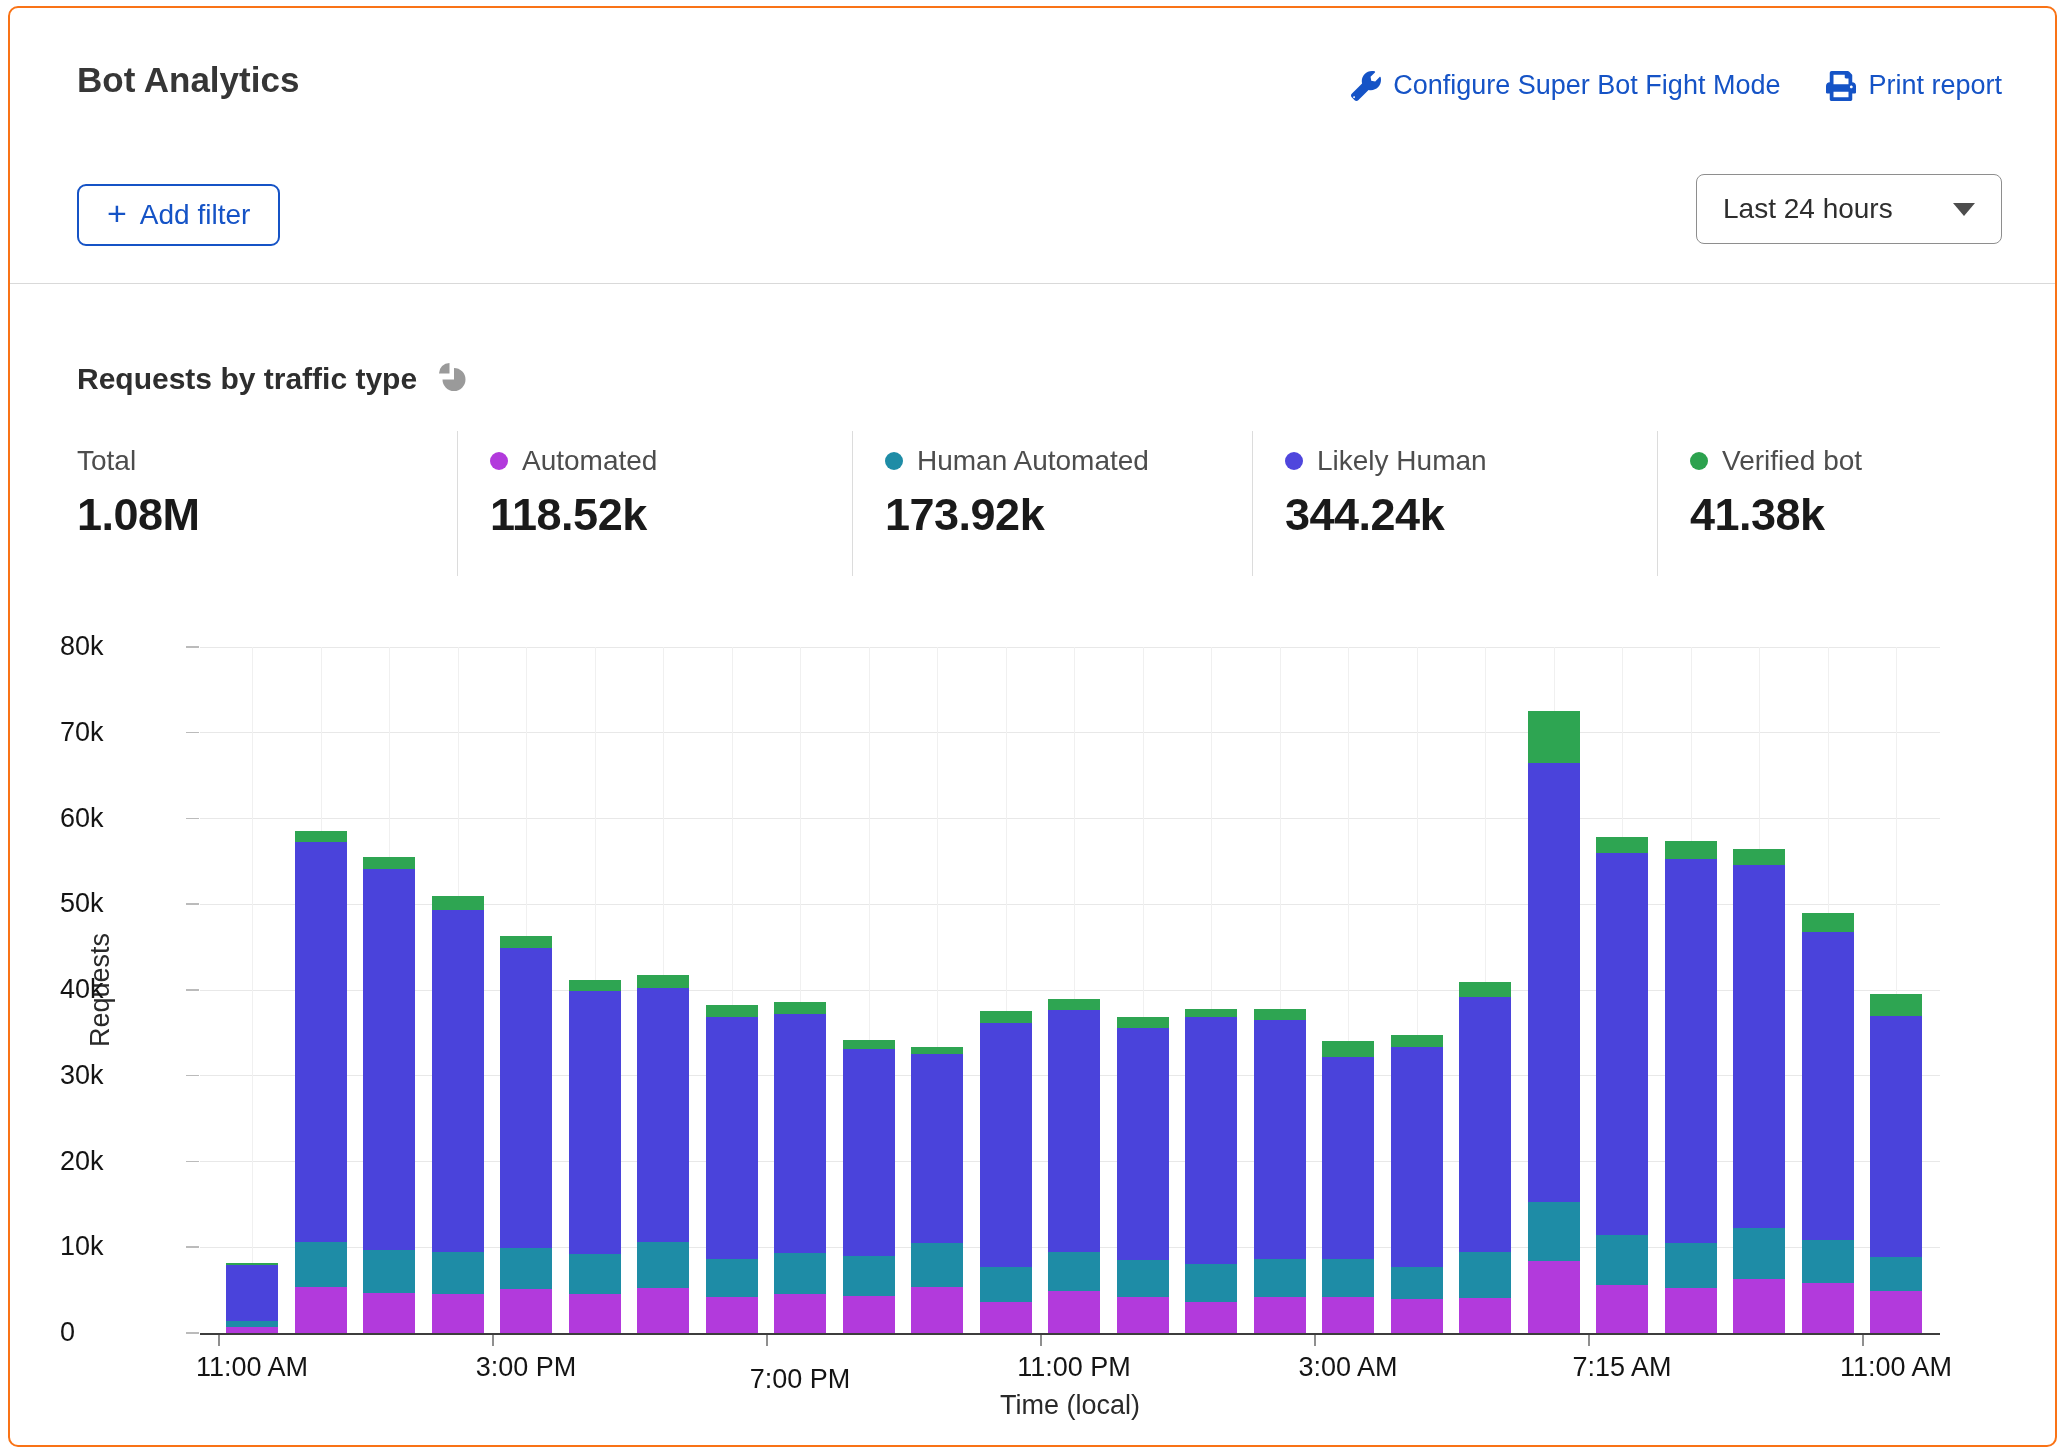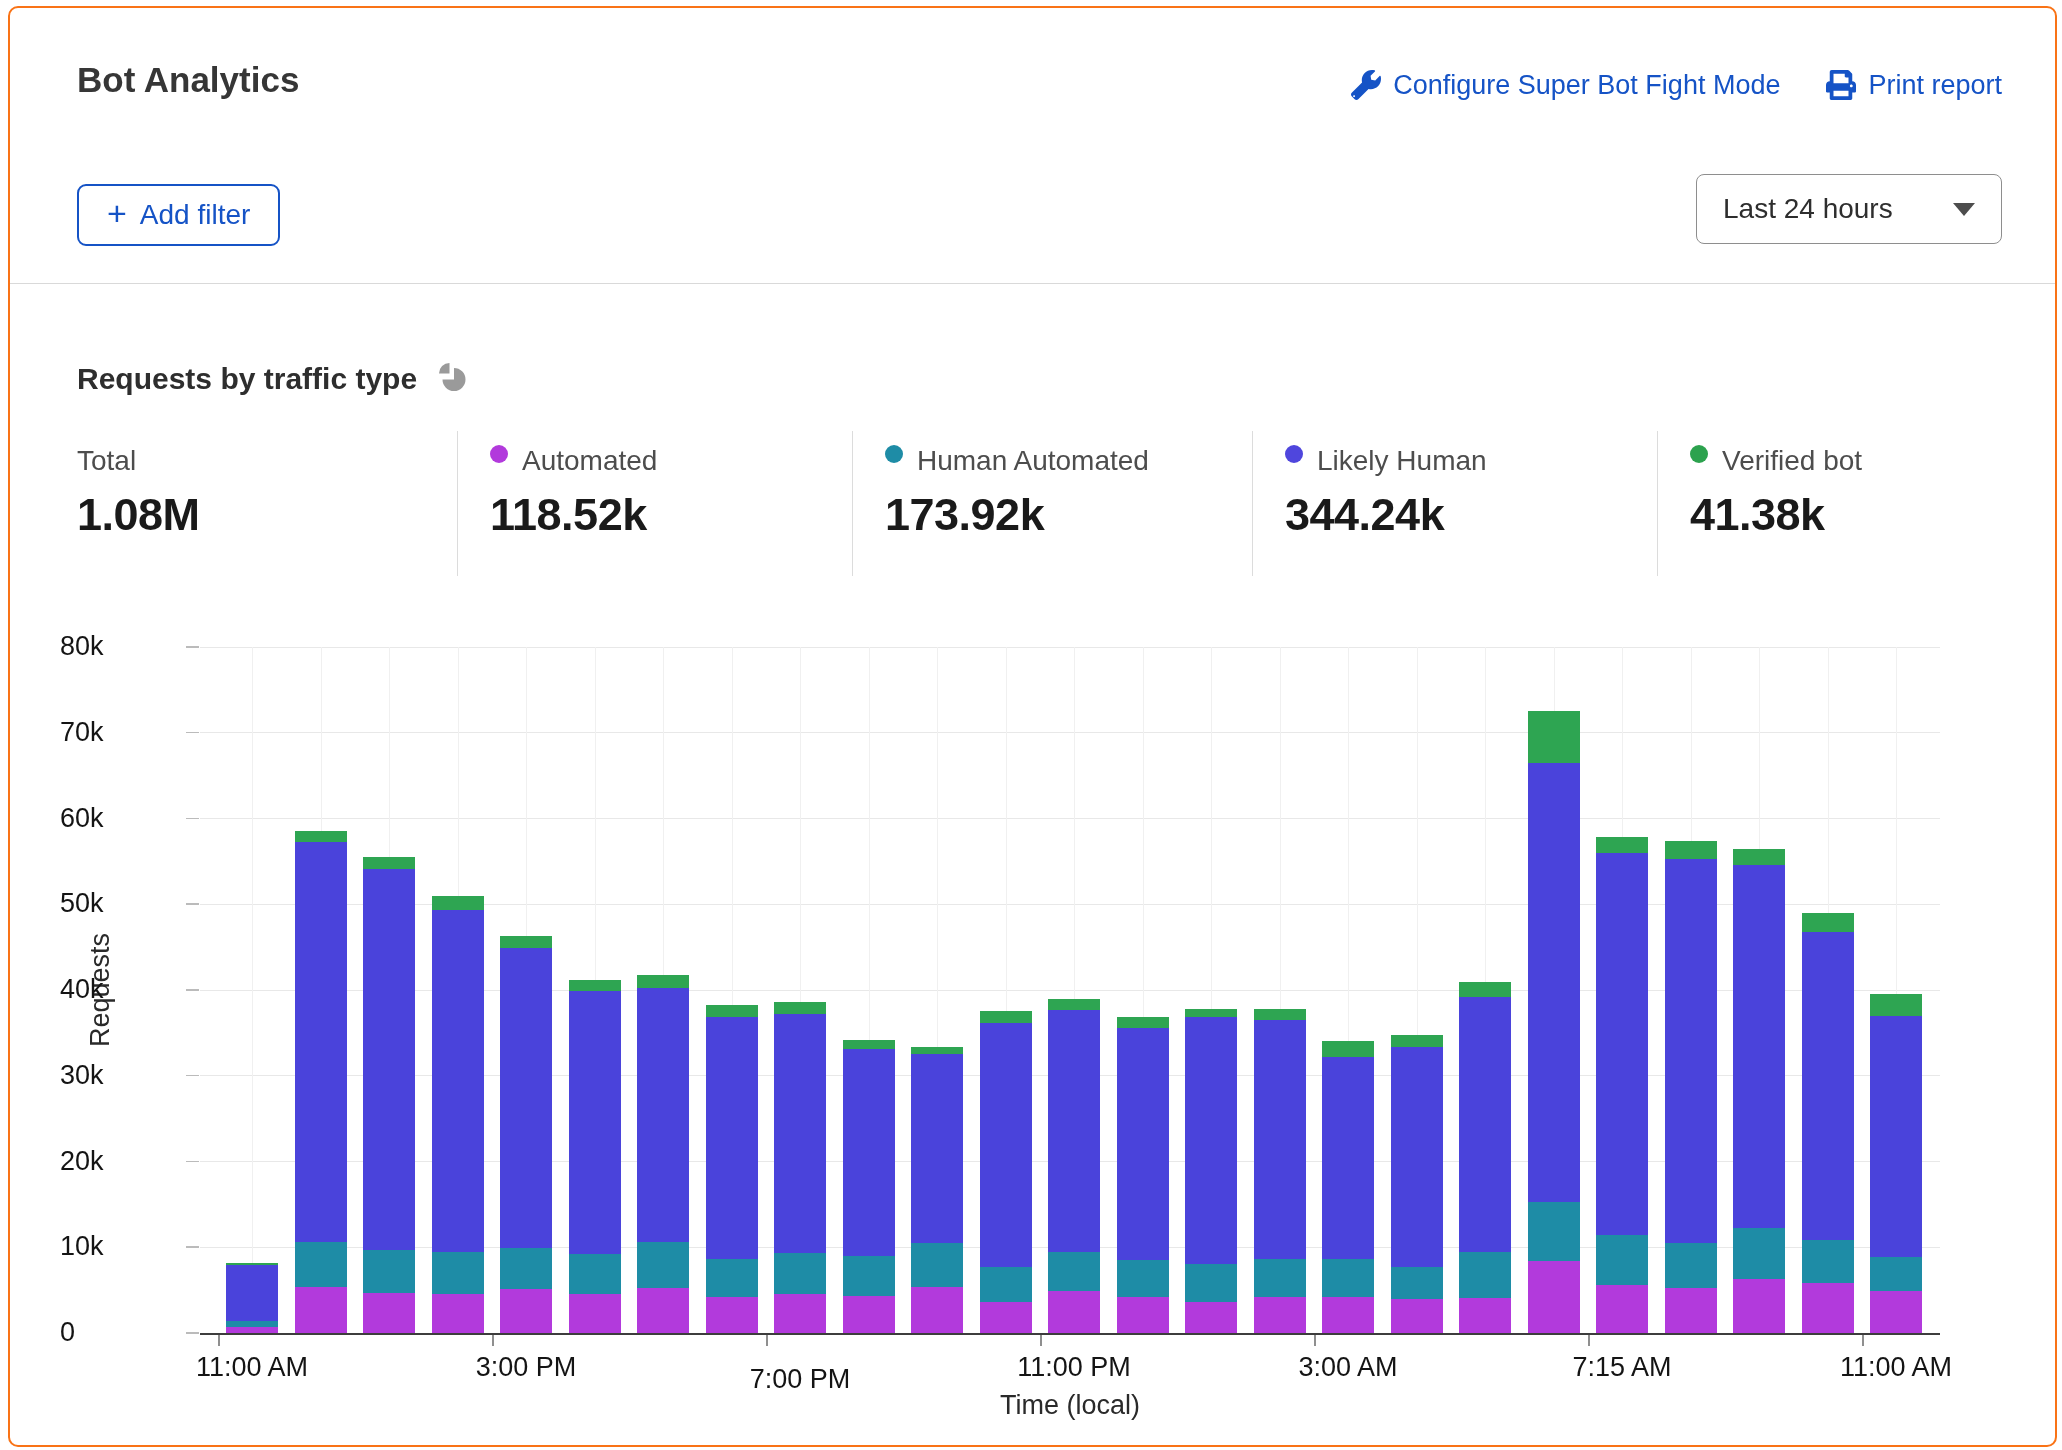--- a/index.html
+++ b/index.html
@@ -3,41 +3,41 @@
 <meta charset="utf-8">
 <style>
   html,body{margin:0;padding:0;background:#fff;}
   body{width:2062px;height:1450px;position:relative;overflow:hidden;
        font-family:"Liberation Sans", sans-serif;color:#222;}
   .card{position:absolute;left:8px;top:6px;width:2045px;height:1437px;
         background:#fff;border:2px solid #f97316;border-radius:10px;}
   
   .page-title{position:absolute;left:67px;top:52px;font-size:35px;font-weight:700;color:#363636;margin:0;}
   .header-links{position:absolute;right:53px;top:62px;display:flex;align-items:center;gap:46px;}
-  .hlink{display:flex;align-items:flex-start;gap:12px;color:#1553c6;font-size:27px;text-decoration:none;cursor:pointer;}
+  .hlink{display:flex;align-items:center;gap:12px;color:#1553c6;font-size:27px;text-decoration:none;cursor:pointer;}
   .hlink svg{display:block;}
   .add-filter{position:absolute;left:67px;top:176px;height:62px;display:inline-flex;align-items:center;gap:13px;
         padding:0 28px;background:#fff;border:2px solid #1553c6;border-radius:9px;color:#1553c6;
         font-size:28px;font-family:inherit;cursor:pointer;}
   .plus{font-size:34px;font-weight:400;line-height:1;transform:translateY(-2px);}
   .select{position:absolute;right:53px;top:166px;width:306px;height:70px;border:1.5px solid #8e8e8e;
         border-radius:8px;display:flex;align-items:center;justify-content:space-between;
         padding:0 26px;font-size:28px;color:#2e2e2e;background:#fff;cursor:pointer;box-sizing:border-box;}
   .caret{width:0;height:0;border-left:11px solid transparent;border-right:11px solid transparent;
         border-top:13px solid #4d4d4d;}
   .header-divider{position:absolute;left:0;right:0;top:275px;height:1px;background:#d9d9d9;}
   
   .section-title-row{position:absolute;left:67px;top:352px;display:flex;align-items:center;gap:18px;}
   .section-title{font-size:30px;font-weight:700;color:#2e2e2e;margin:0;}
   
   .stats{position:absolute;left:67px;top:423px;right:53px;height:145px;
          display:grid;grid-template-columns:380px 395px 400px 405px 1fr;}
   .stat{padding-top:14px;}
   .stat + .stat{border-left:1px solid #dcdcdc;padding-left:32px;}
-  .stat-label-row{display:flex;align-items:flex-start;gap:14px;font-size:28px;color:#4d4d4d;}
+  .stat-label-row{display:flex;align-items:center;gap:14px;font-size:28px;color:#4d4d4d;}
   .dot{width:18px;height:18px;border-radius:50%;flex:0 0 auto;}
   .stat-value{margin-top:12px;font-size:45px;font-weight:700;color:#1a1a1a;letter-spacing:-0.5px;}
   
   #chart-layer{position:absolute;inset:0;}
   .grid-h{position:absolute;height:1px;background:#e8e8e8;z-index:1;}
   .grid-v{position:absolute;width:1px;background:#f0f0f0;z-index:1;}
   .baseline{position:absolute;height:2px;background:#3d3d3d;z-index:3;}
   .y-label{position:absolute;left:60px;width:112px;font-size:27px;color:#141414;z-index:4;}
   .y-tick{position:absolute;left:186px;width:13px;height:1.5px;background:#bbb;z-index:2;}
   .x-label{position:absolute;top:1352px;transform:translateX(-50%);font-size:27px;color:#141414;white-space:nowrap;z-index:4;}

